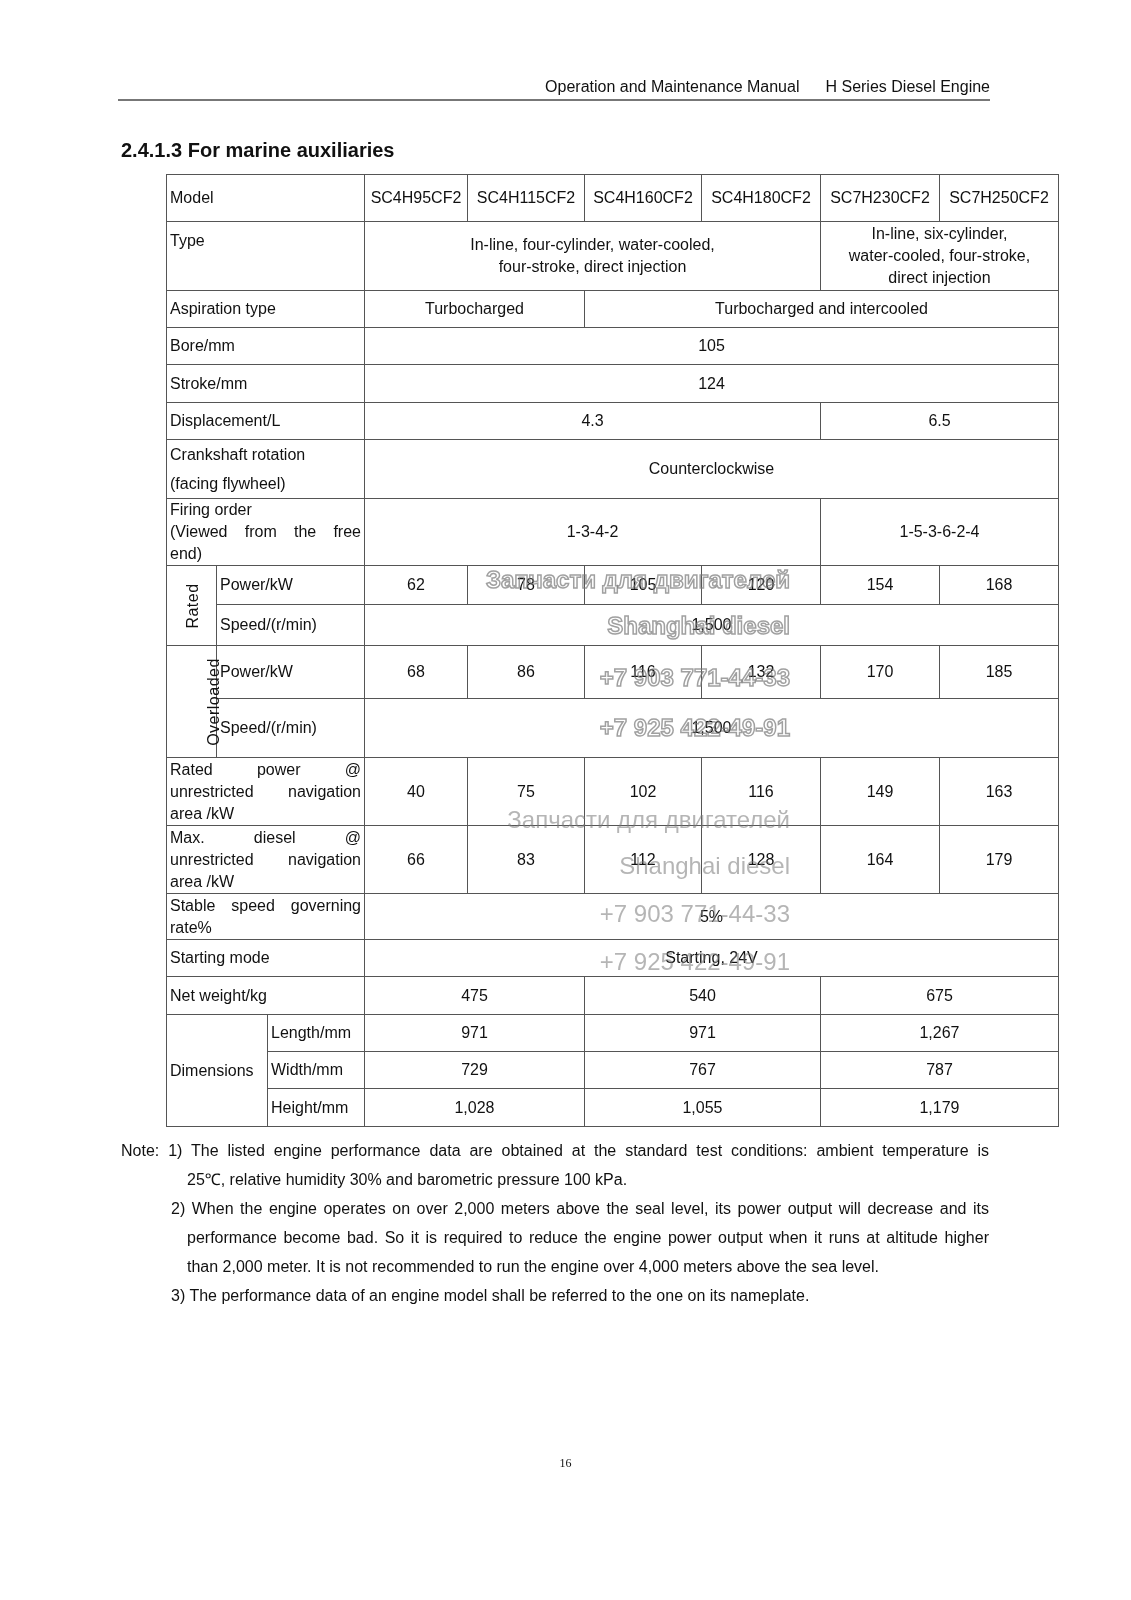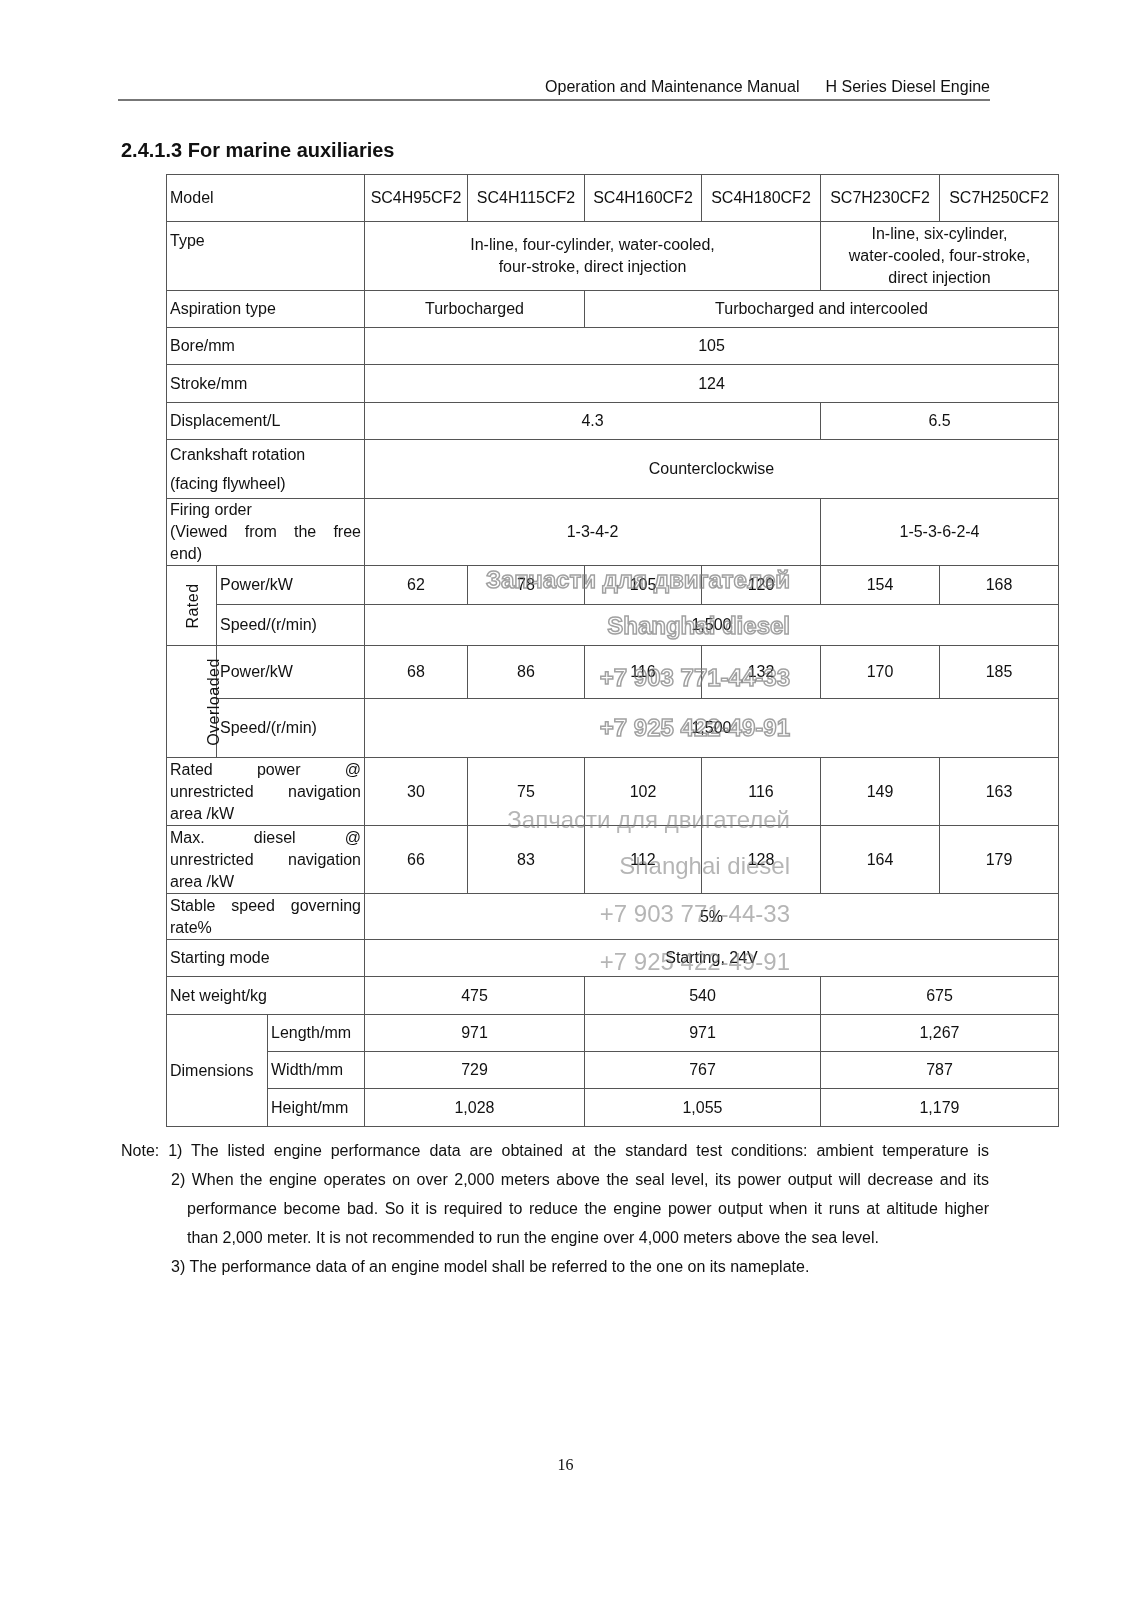--- a/index.html
+++ b/index.html
@@ -39,21 +39,21 @@
     font-size: 16px; line-height: 29px;
   }
   .notes .n1 { text-align: justify; text-align-last: justify; }
   .notes .ind1 { padding-left: 66px; }
   .notes .ind2 { padding-left: 50px; text-align: justify; }
   .notes .ind2b { padding-left: 66px; text-align: justify; }
   .notes .ind2b.last { text-align-last: left; }
   .notes .ind2.first { text-align-last: justify; }
   .page-num {
     position: absolute; left: 0; width: 1131px; top: 1456px; text-align: center;
-    font-family: "Liberation Serif", serif; font-size: 16px;
+    font-family: "Liberation Serif", serif; font-size: 12px;
   }
   .watermark {
     position: absolute; left: 320px; width: 470px; text-align: right;
     color: rgba(120,120,120,0.55); font-size: 24px; pointer-events: none; white-space: nowrap;
   }
   .wm-outline { color: transparent; -webkit-text-stroke: 1.5px rgba(120,120,120,0.7); font-weight: bold; }
 </style>
 </head>
 <body>
 
@@ -159,21 +159,21 @@
   <tr style="height:59px">
     <td class="lbl" colspan="2">Speed/(r/min)</td>
     <td colspan="6">1,500</td>
   </tr>
   <tr style="height:68px">
     <td class="lbl" colspan="3">
       <div style="text-align:justify;text-align-last:justify">Rated power @</div>
       <div style="text-align:justify;text-align-last:justify">unrestricted navigation</div>
       <div>area /kW</div>
     </td>
-    <td>30</td>
+    <td>40</td>
     <td>75</td>
     <td>102</td>
     <td>116</td>
     <td>149</td>
     <td>163</td>
   </tr>
   <tr style="height:68px">
     <td class="lbl" colspan="3">
       <div style="text-align:justify;text-align-last:justify">Max. diesel @</div>
       <div style="text-align:justify;text-align-last:justify">unrestricted navigation</div>
@@ -229,19 +229,20 @@
 <div class="watermark wm-outline" style="top:612px">Shanghai diesel</div>
 <div class="watermark wm-outline" style="top:664px">+7 903 771-44-33</div>
 <div class="watermark wm-outline" style="top:714px">+7 925 422-49-91</div>
 <div class="watermark" style="top:806px">Запчасти для двигателей</div>
 <div class="watermark" style="top:852px">Shanghai diesel</div>
 <div class="watermark" style="top:900px">+7 903 771-44-33</div>
 <div class="watermark" style="top:948px">+7 925 422-49-91</div>
 
 <div class="notes">
   <div class="n1"><span>Note:</span> <span>1) The listed engine performance data are obtained at the standard test conditions: ambient temperature is</span></div>
+  <div class="ind1">25℃, relative humidity 30% and barometric pressure 100 kPa.</div>
   <div class="ind2 first">2) When the engine operates on over 2,000 meters above the seal level, its power output will decrease and its</div>
   <div class="ind2b" style="text-align-last:justify">performance become bad. So it is required to reduce the engine power output when it runs at altitude higher</div>
   <div class="ind2b last">than 2,000 meter. It is not recommended to run the engine over 4,000 meters above the sea level.</div>
   <div class="ind2">3) The performance data of an engine model shall be referred to the one on its nameplate.</div>
 </div>
 
 <div class="page-num">16</div>
 
 </body></html>

